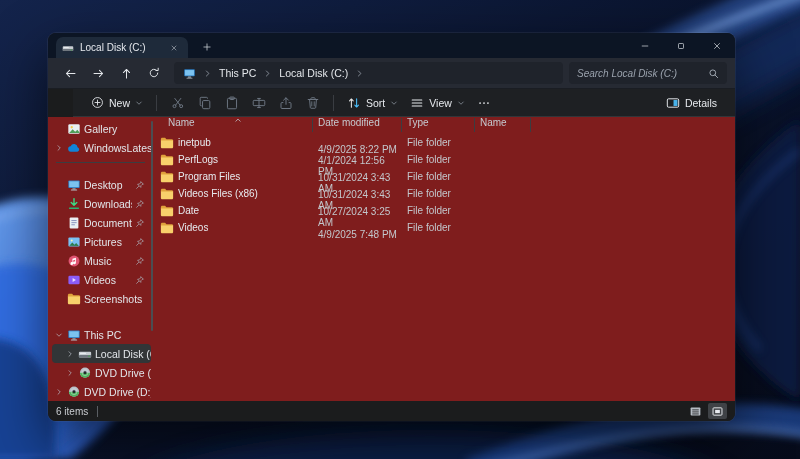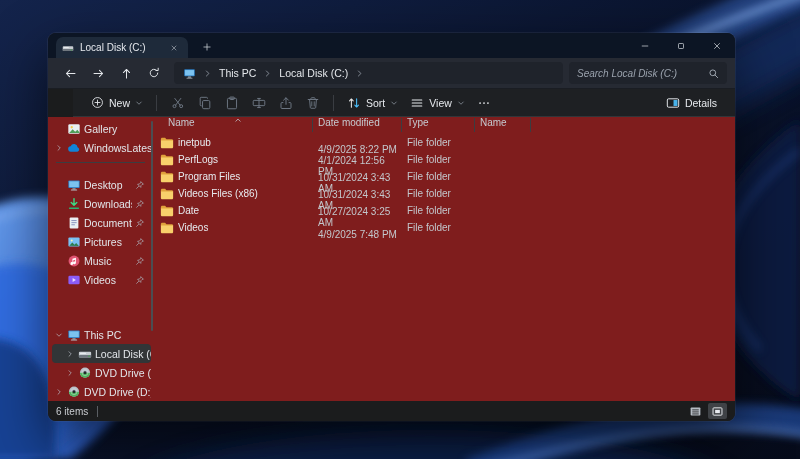--- a/index.html
+++ b/index.html
@@ -561,20 +561,27 @@
         <span class="sb-chev-slot"></span>
         <svg class="icon" width="14" height="14">
             <use href="#i-video"></use>
           </svg>
         <span class="sb-label">Videos</span>
         <span class="sb-pin">
             <svg class="icon" width="10" height="10">
               <use href="#i-pin"></use>
             </svg>
           </span>
+      </div>
+      <div class="sb-item" style="top:172px; padding-left:6px;">
+        <span class="sb-chev-slot"></span>
+        <svg class="icon" width="14" height="14">
+            <use href="#i-folder"></use>
+          </svg>
+        <span class="sb-label">Screenshots</span>
       </div>
 
       <div class="sb-item" style="top:208px; padding-left:6px;">
         <span class="sb-chev-slot">
             <svg class="icon" width="8" height="8">
               <use href="#i-chev-d"></use>
             </svg>
           </span>
         <svg class="icon" width="14" height="14">
             <use href="#i-monitor"></use>

